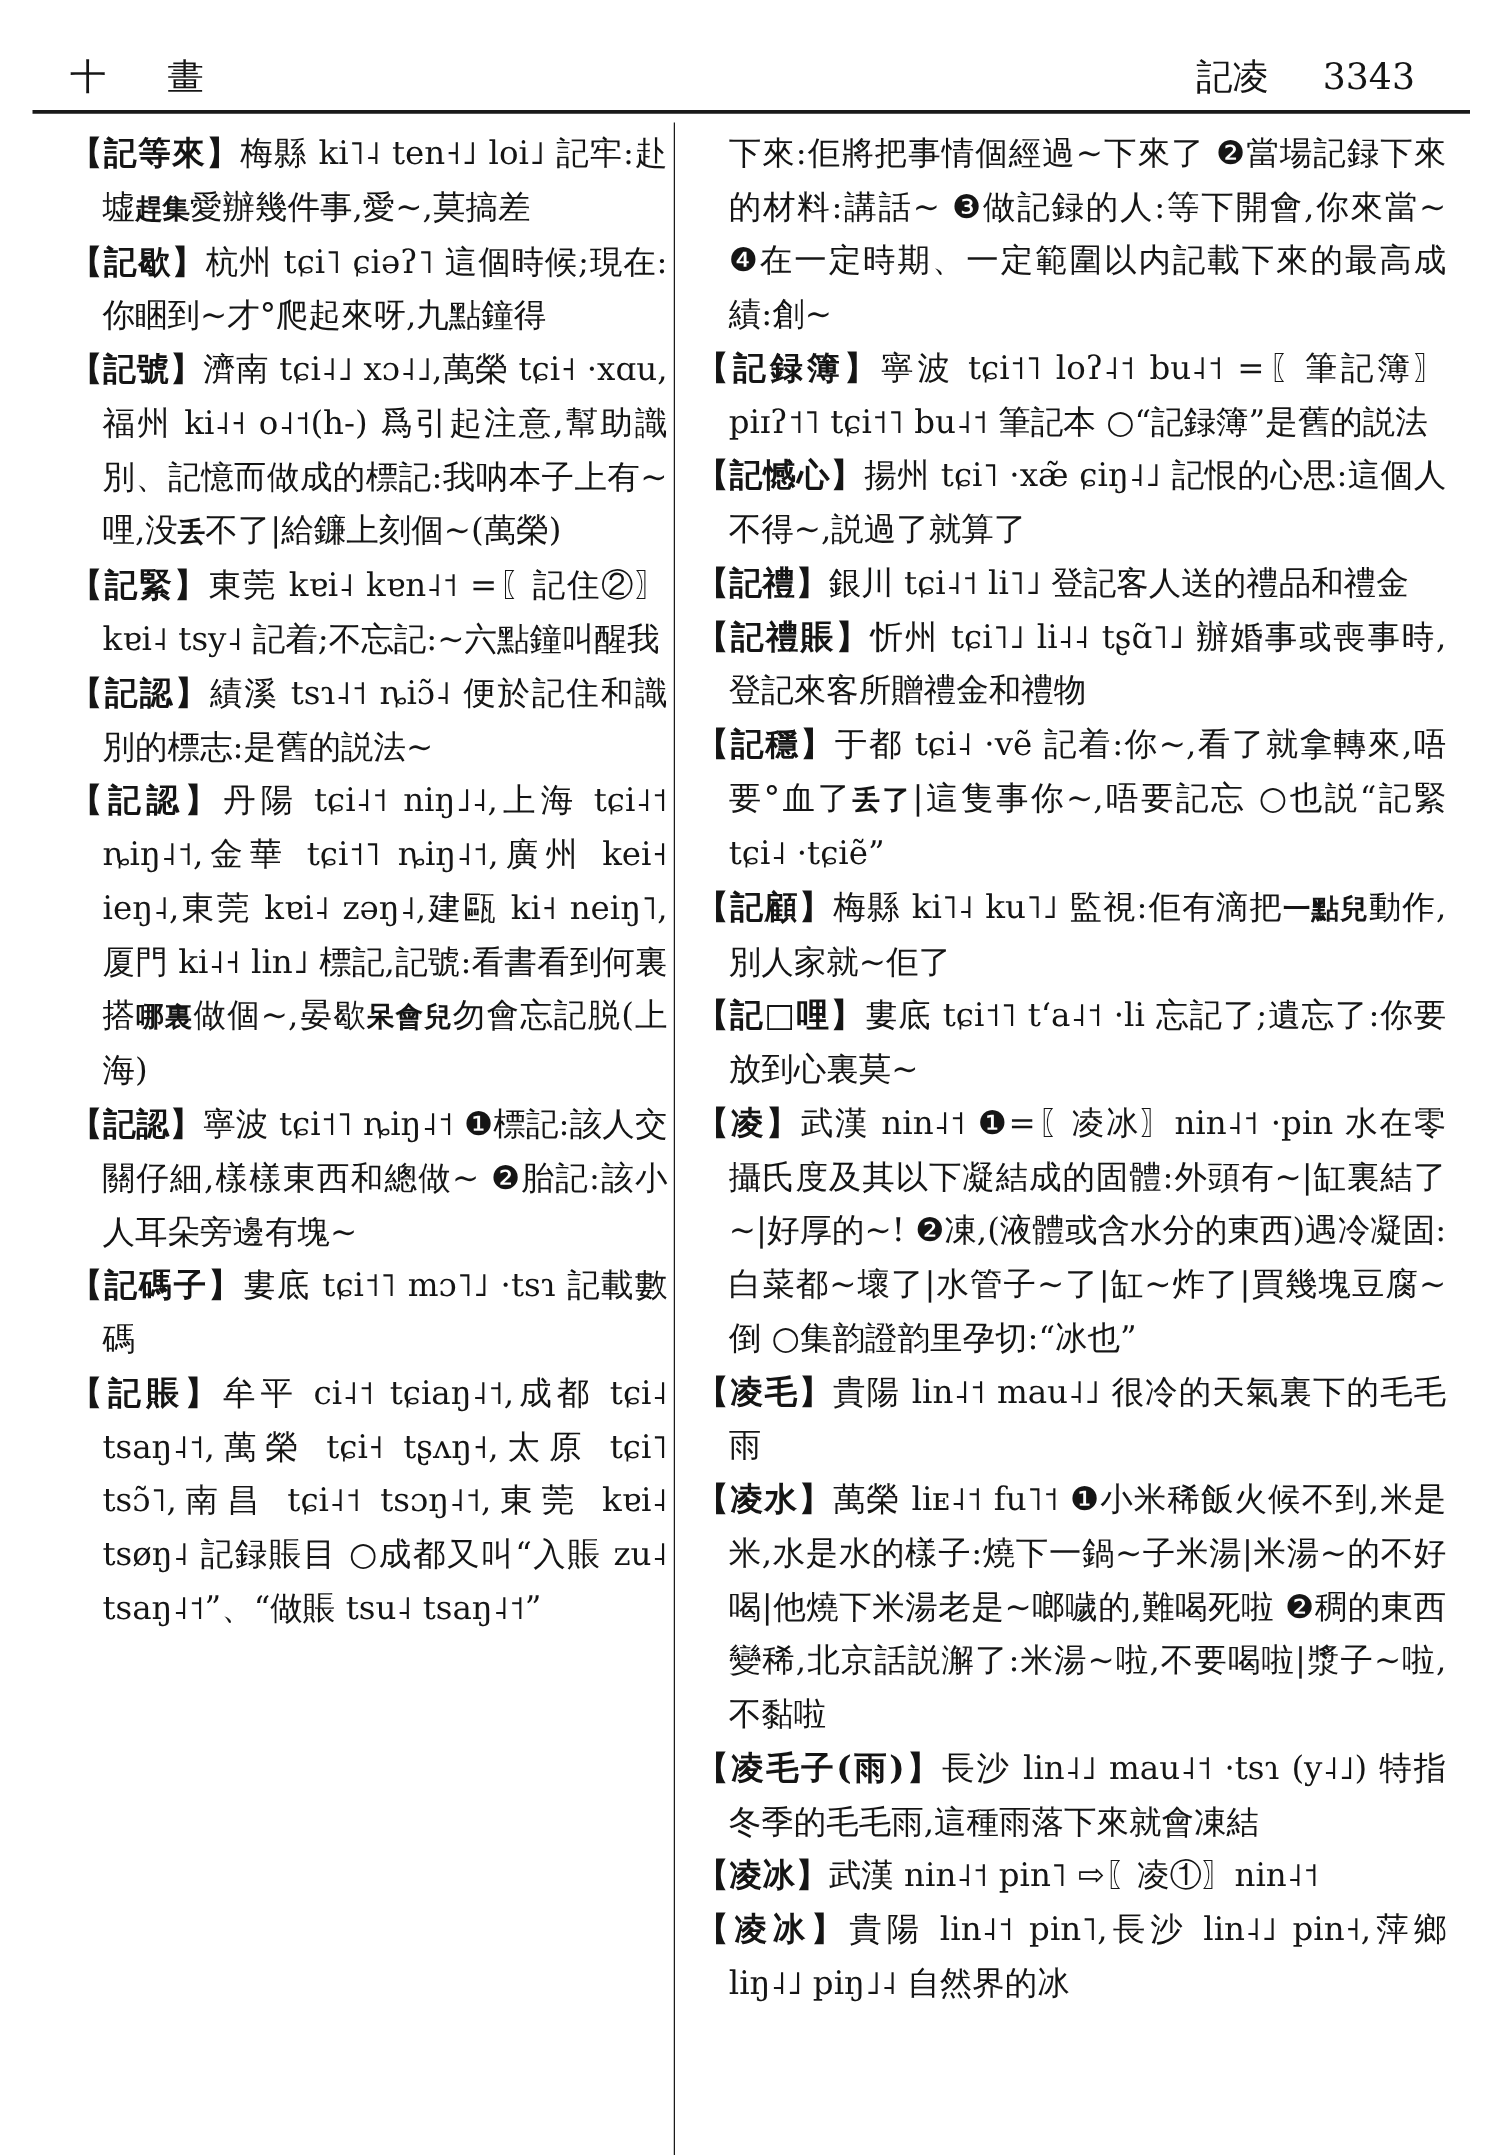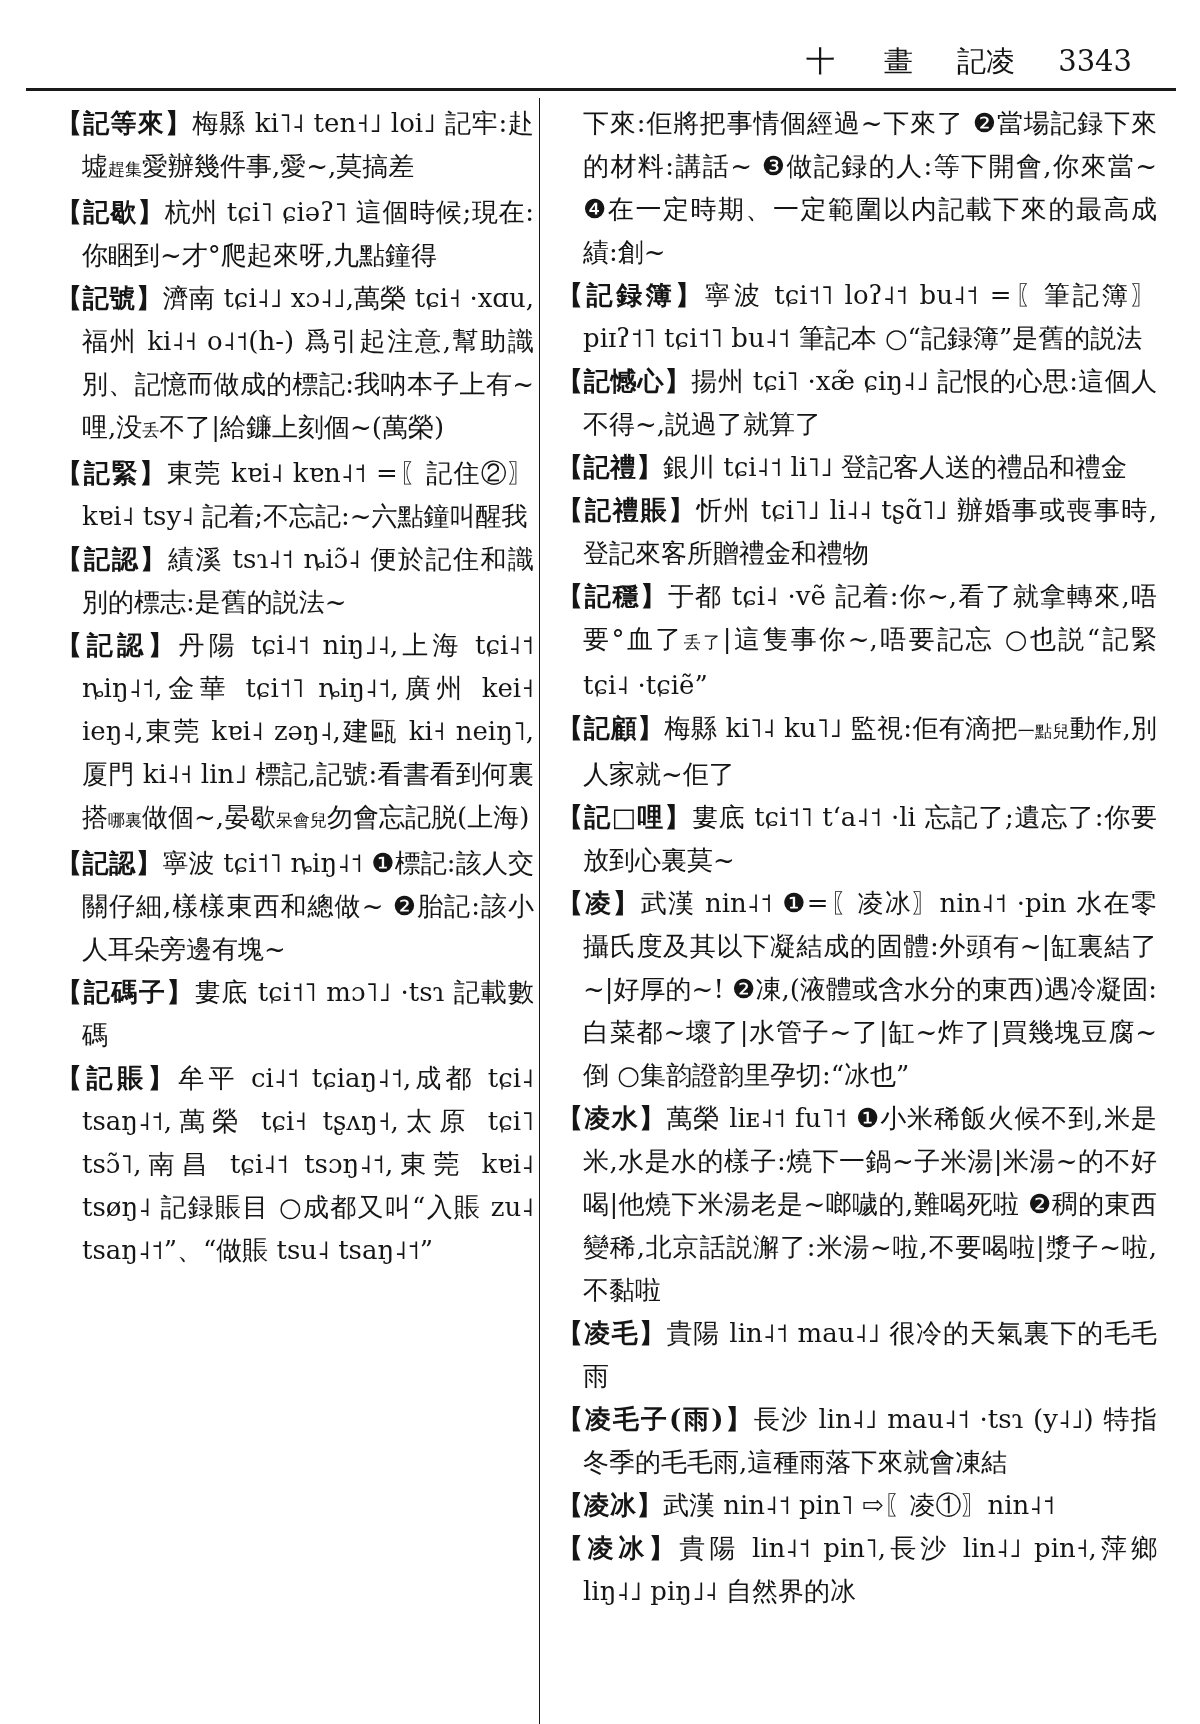--- a/index.html
+++ b/index.html
@@ -1,31 +1,31 @@
 <!DOCTYPE html>
 <html><head>
 <meta charset="utf-8">
 <style>
   html,body{margin:0;padding:0;background:#e8e8e4;}
   #page{position:relative;width:1200px;height:1724px;background:#ffffff;
         font-family:"DejaVu Serif","Liberation Serif",serif;color:#151515;overflow:hidden;}
-  .header{position:absolute;top:42px;left:72px;right:68px;display:flex;
-          justify-content:flex-end;align-items:flex-end;font-size:29px;}
+  .header{position:absolute;top:42px;left:56px;right:68px;display:flex;
+          justify-content:space-between;align-items:flex-end;font-size:29px;}
   .header .left{letter-spacing:10px;}
   .header .right span{margin-left:34px;}
   .rule{position:absolute;top:88px;left:26px;right:24px;height:0;
         border-top:3px solid #1a1a1a;}
   .divider{position:absolute;top:98px;bottom:0;left:539px;width:1px;background:#1a1a1a;}
   .col{position:absolute;top:102px;font-size:26px;line-height:43px;text-align:justify;}
   .col-left{left:56px;width:478px;}
   .col-right{left:557px;width:600px;}
   .entry{padding-left:26px;text-indent:-26px;}
   .entry.cont{text-indent:0;}
   .hw{font-weight:bold;letter-spacing:0.5px;margin-top:16px;}
-  .bd small{font-size:17px;}
+  .bd small{font-size:22px;font-weight:bold;}
 </style>
 </head>
 <body>
 
 <div id="page">
   <div class="header">
     <span class="left">十　畫</span>
     <span class="right">
       <span>記凌</span>
       <span>3343</span>
@@ -47,19 +47,19 @@
   <div class="col col-right" id="col-right">
       <div class="entry cont"><span class="bd">下來:佢將把事情個經過~下來了 ❷當場記録下來的材料:講話~ ❸做記録的人:等下開會,你來當~ ❹在一定時期、一定範圍以内記載下來的最高成績:創~</span></div>
       <div class="entry"><span class="hw">【記録簿】</span><span class="bd">寧波 tɕi˦˥ loʔ˨˦ bu˨˦ =〖筆記簿〗piɪʔ˦˥ tɕi˦˥ bu˨˦ 筆記本 ○“記録簿”是舊的説法</span></div>
       <div class="entry"><span class="hw">【記憾心】</span><span class="bd">揚州 tɕi˥ ·xæ̃ ɕiŋ˨˩ 記恨的心思:這個人不得~,説過了就算了</span></div>
       <div class="entry"><span class="hw">【記禮】</span><span class="bd">銀川 tɕi˨˦ li˥˩ 登記客人送的禮品和禮金</span></div>
       <div class="entry"><span class="hw">【記禮賬】</span><span class="bd">忻州 tɕi˥˩ li˨˨ tʂɑ̃˥˩ 辦婚事或喪事時,登記來客所贈禮金和禮物</span></div>
       <div class="entry"><span class="hw">【記穩】</span><span class="bd">于都 tɕi˨ ·vẽ 記着:你~,看了就拿轉來,唔要°血了<small>丢了</small>|這隻事你~,唔要記忘 ○也説“記緊 tɕi˨ ·tɕiẽ”</span></div>
       <div class="entry"><span class="hw">【記顧】</span><span class="bd">梅縣 ki˥˨ ku˥˩ 監視:佢有滴把<small>一點兒</small>動作,別人家就~佢了</span></div>
       <div class="entry"><span class="hw">【記□哩】</span><span class="bd">婁底 tɕi˦˥ tʻa˨˦ ·li 忘記了;遺忘了:你要放到心裏莫~</span></div>
       <div class="entry"><span class="hw">【凌】</span><span class="bd">武漢 nin˨˦ ❶=〖凌冰〗nin˨˦ ·pin 水在零攝氏度及其以下凝結成的固體:外頭有~|缸裏結了~|好厚的~! ❷凍,(液體或含水分的東西)遇冷凝固:白菜都~壞了|水管子~了|缸~炸了|買幾塊豆腐~倒 ○集韵證韵里孕切:“冰也”</span></div>
+      <div class="entry"><span class="hw">【凌毛】</span><span class="bd">貴陽 lin˨˦ mau˨˩ 很冷的天氣裏下的毛毛雨</span></div>
       <div class="entry"><span class="hw">【凌水】</span><span class="bd">萬榮 liᴇ˨˦ fu˥˦ ❶小米稀飯火候不到,米是米,水是水的樣子:燒下一鍋~子米湯|米湯~的不好喝|他燒下米湯老是~啷噦的,難喝死啦 ❷稠的東西變稀,北京話説澥了:米湯~啦,不要喝啦|漿子~啦,不黏啦</span></div>
-      <div class="entry"><span class="hw">【凌毛】</span><span class="bd">貴陽 lin˨˦ mau˨˩ 很冷的天氣裏下的毛毛雨</span></div>
       <div class="entry"><span class="hw">【凌毛子(雨)】</span><span class="bd">長沙 lin˨˩ mau˨˦ ·tsɿ (y˨˩) 特指冬季的毛毛雨,這種雨落下來就會凍結</span></div>
       <div class="entry"><span class="hw">【凌冰】</span><span class="bd">武漢 nin˨˦ pin˥ ⇨〖凌①〗nin˨˦</span></div>
       <div class="entry"><span class="hw">【凌冰】</span><span class="bd">貴陽 lin˨˦ pin˥,長沙 lin˨˩ pin˧,萍鄉 liŋ˨˩ piŋ˩˨ 自然界的冰</span></div>
     </div>
 </div>
 
 </body></html>

